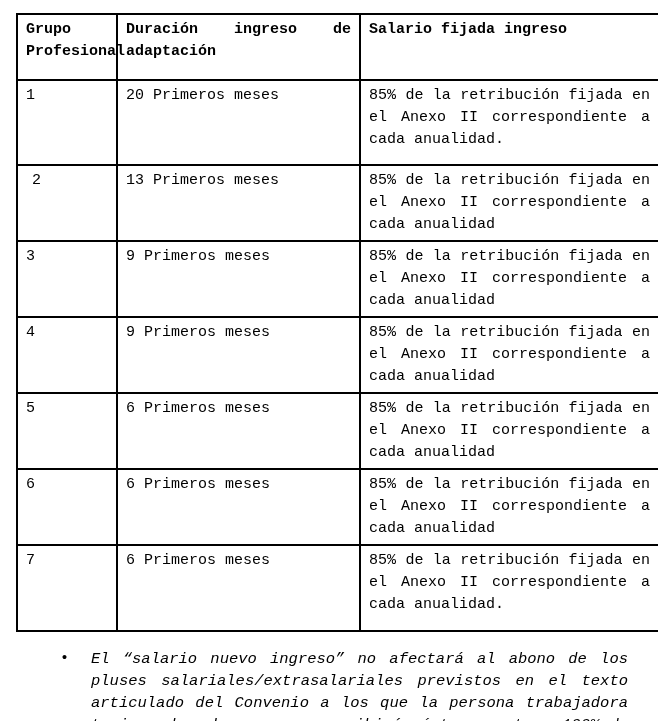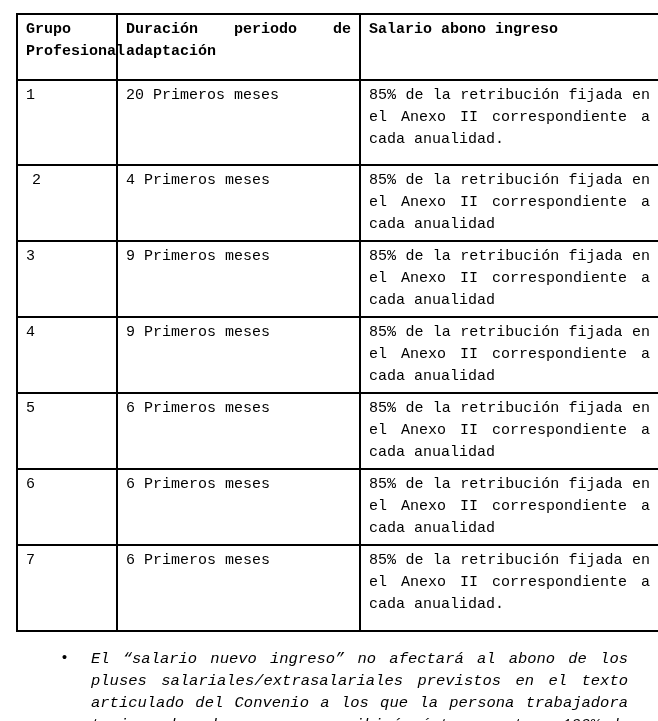--- a/index.html
+++ b/index.html
@@ -80,31 +80,31 @@
 
   <table class="salary-table">
     <colgroup>
       <col class="c-grupo">
       <col class="c-duracion">
       <col class="c-salario">
     </colgroup>
     <tbody>
       <tr class="r-header">
         <th class="cell-grupo">Grupo Profesional</th>
-        <th class="cell-duracion just">Duración periodo de adaptación</th>
-        <th class="cell-salario">Salario abono ingreso</th>
+        <th class="cell-duracion just">Duración ingreso de adaptación</th>
+        <th class="cell-salario">Salario fijada ingreso</th>
       </tr>
       <tr class="r-1">
         <td class="cell-grupo">1</td>
         <td class="cell-duracion">20 Primeros meses</td>
         <td class="cell-salario just">85% de  la retribución fijada en el Anexo II correspondiente a cada anualidad.</td>
       </tr>
       <tr class="r-2">
         <td class="cell-grupo">2</td>
-        <td class="cell-duracion">4 Primeros meses</td>
+        <td class="cell-duracion">13 Primeros meses</td>
         <td class="cell-salario just">85% de  la retribución fijada en el Anexo II correspondiente a cada anualidad</td>
       </tr>
       <tr class="r-3">
         <td class="cell-grupo">3</td>
         <td class="cell-duracion">9 Primeros meses</td>
         <td class="cell-salario just">85% de  la retribución fijada en el Anexo II correspondiente a cada anualidad</td>
       </tr>
       <tr class="r-4">
         <td class="cell-grupo">4</td>
         <td class="cell-duracion">9 Primeros meses</td>

